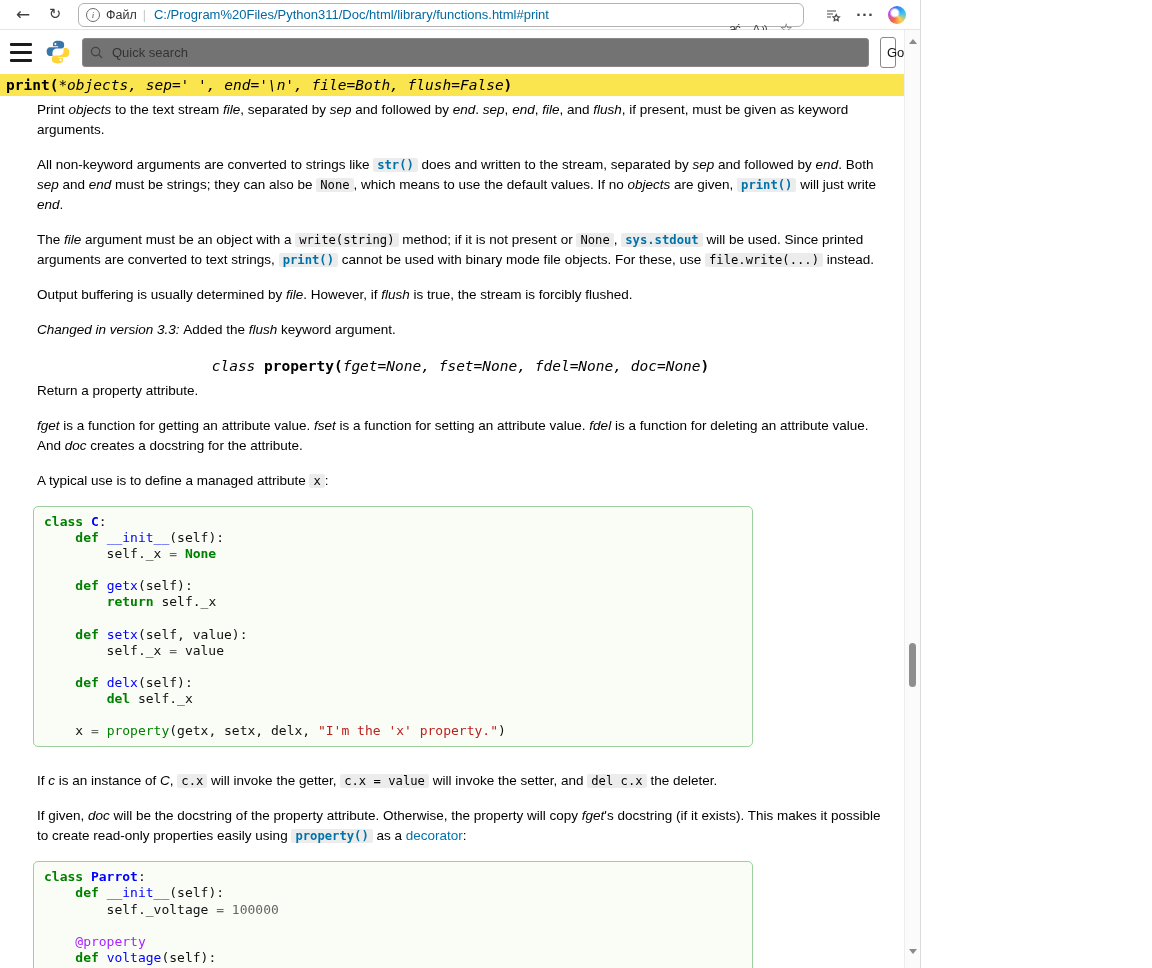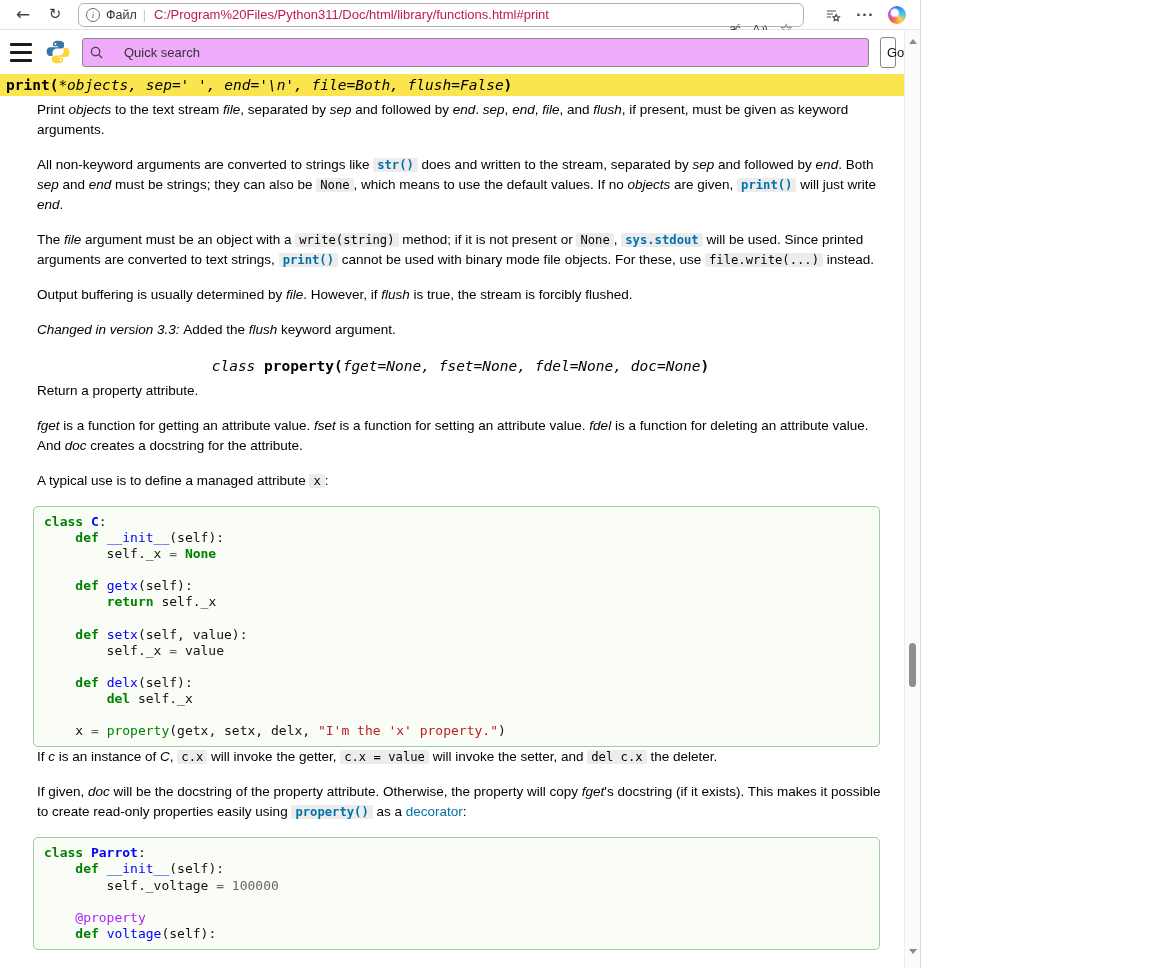--- a/index.html
+++ b/index.html
@@ -13,38 +13,38 @@
   .browser-window{ position:relative; width:921px; height:968px; border-right:1px solid #dadada; background:#fff; }
 
   
   .toolbar{ display:flex; align-items:center; height:30px; padding:0 8px 0 8px; gap:2px; background:#fff; border-bottom:1px solid #e4e4e4; }
   .tb-btn{ background:none; border:none; width:30px; height:26px; flex:none; display:flex; align-items:center; justify-content:center; color:#404040; font-size:17px; padding:0; cursor:pointer; font-family:"DejaVu Sans", sans-serif;}
   .tb-btn .glyph{ line-height:1; }
   .addressbar{ flex:1; min-width:0; display:flex; align-items:center; height:24px; border:1px solid #b3b3b3; border-radius:6px; margin:0 12px 0 6px; padding:0 7px; font-size:12.5px; color:#333; background:#fff; }
   .info-badge{ width:14px; height:14px; flex:none; border:1px solid #6b6b6b; border-radius:50%; font-size:9px; line-height:12px; text-align:center; color:#555; font-family:"Liberation Serif", serif; font-style:italic; }
   .site-label{ margin:12px 6px; color:#333; flex:none; }
   .addr-sep{ color:#c6c6c6; margin-right:8px; flex:none; }
-  .url-text{ white-space:nowrap; overflow:hidden; text-overflow:ellipsis; color:#be185d; font-size:13px; }
+  .url-text{ white-space:nowrap; overflow:hidden; text-overflow:ellipsis; color:#0369a1; font-size:13px; }
   .addr-right{ margin-left:auto; display:flex; align-items:center; gap:6px; flex:none; padding-left:8px;margin-top:29px;}
   .ab-btn{ background:none; border:none; padding:0 3px; height:22px; display:flex; align-items:center; color:#444; cursor:pointer; }
   .translate-glyph{ font-size:12px; letter-spacing:-1px; font-style:normal; }
   .aloud-a{ font-size:13px; }
   .star-glyph{ font-size:15px; font-family:"DejaVu Sans", sans-serif; }
   .more-glyph{ font-size:13px; font-weight:bold; letter-spacing:1px; color:#444; }
   .copilot-orb{ width:18px; height:18px; border-radius:50%;
     background: radial-gradient(circle at 38% 38%, #ffffff 0 20%, rgba(255,255,255,0) 34%),
                 conic-gradient(#2f7df6, #39c3f2, #ffd24a, #f2654a, #b44af2, #2f7df6); }
 
   
   .page{ position:absolute; top:30px; left:0; right:16px; bottom:0; overflow:hidden; background:#fff; }
   .docs-header{ display:flex; align-items:center; gap:11px; padding:7px 8px; height:44px; }
   .hamburger{ width:26px; height:19px; background:none; border:none; padding:0 2px; display:flex; flex-direction:column; justify-content:space-between; cursor:pointer; flex:none;}
   .hamburger span{ display:block; height:3px; background:#1a1a1a; border-radius:1px; }
   .pylogo{ flex:none; display:flex; }
-  .searchbox{ flex:1; display:flex; align-items:center; height:29px; border:1px solid #888; border-radius:3px; padding:0 7px; gap:19px; background:#f0abfc; }
+  .searchbox{ flex:1; display:flex; align-items:center; height:29px; border:1px solid #888; border-radius:3px; padding:0 7px; gap:7px; background:#737373; }
   .searchbox input{ flex:1; border:none; outline:none; background:transparent; font-size:13px; font-family:"Liberation Sans", sans-serif; color:#222; }
   .searchbox input::placeholder{ color:#333; opacity:1; }
   .go-btn{ flex:none; width:16px; height:31px; border:1px solid #888; border-radius:3px; background:#fff; font-size:13px; color:#111; cursor:pointer; }
 
   
   .docs-content{ font-size:13.5px; line-height:20px; }
   .dt{ font-family:"DejaVu Sans Mono", monospace; font-size:14.5px; line-height:20px; padding:1px 6px; white-space:pre; }
   .dt.highlighted{ background:#fbe54e; }
   .dt.property-sig{ margin-top:12px; padding-left:23px;text-align:center; }
   .t-sig-name{ font-weight:bold; color:#000; }
@@ -52,21 +52,21 @@
   .t-sig-pre{ font-style:italic; color:#000; }
   .t-sig-paren{ font-weight:bold; color:#000; }
   .dd{ margin:4px 0 0 37px; }
   .para{ margin:0 0 15px 0; max-width:845px; }
   .t-em{ font-style:italic; }
   .t-vm{ font-style:italic; }
   .t-code, .t-codelink{ font-family:"DejaVu Sans Mono", monospace; font-size:12.2px; background:#ececec; padding:0 4px; border-radius:2px; }
   .t-codelink{ color:#0072aa; font-weight:bold; }
   .t-link{ color:#0072aa; }
 
-  .codeblock{ margin:0 0 0 -4px; width:847px; background:#fafdf6; border:1px solid #9fce9f; border-radius:5px; padding:7px 10px;
+  .codeblock{ margin:0 0 24px -4px; width:720px; background:#fafdf6; border:1px solid #9fce9f; border-radius:5px; padding:7px 10px;
     font-family:"DejaVu Sans Mono", monospace; font-size:13px; line-height:16.1px; color:#111; overflow:hidden; }
   .code-line{ white-space:pre; }
   .t-k{ color:#008000; font-weight:bold; }
   .t-kc{ color:#008000; font-weight:bold; }
   .t-nc{ color:#0000FF; font-weight:bold; }
   .t-nf{ color:#0000FF; }
   .t-nb{ color:#008000; }
   .t-s{ color:#BA2121; }
   .t-o{ color:#666666; }
   .t-mi{ color:#666666; }

